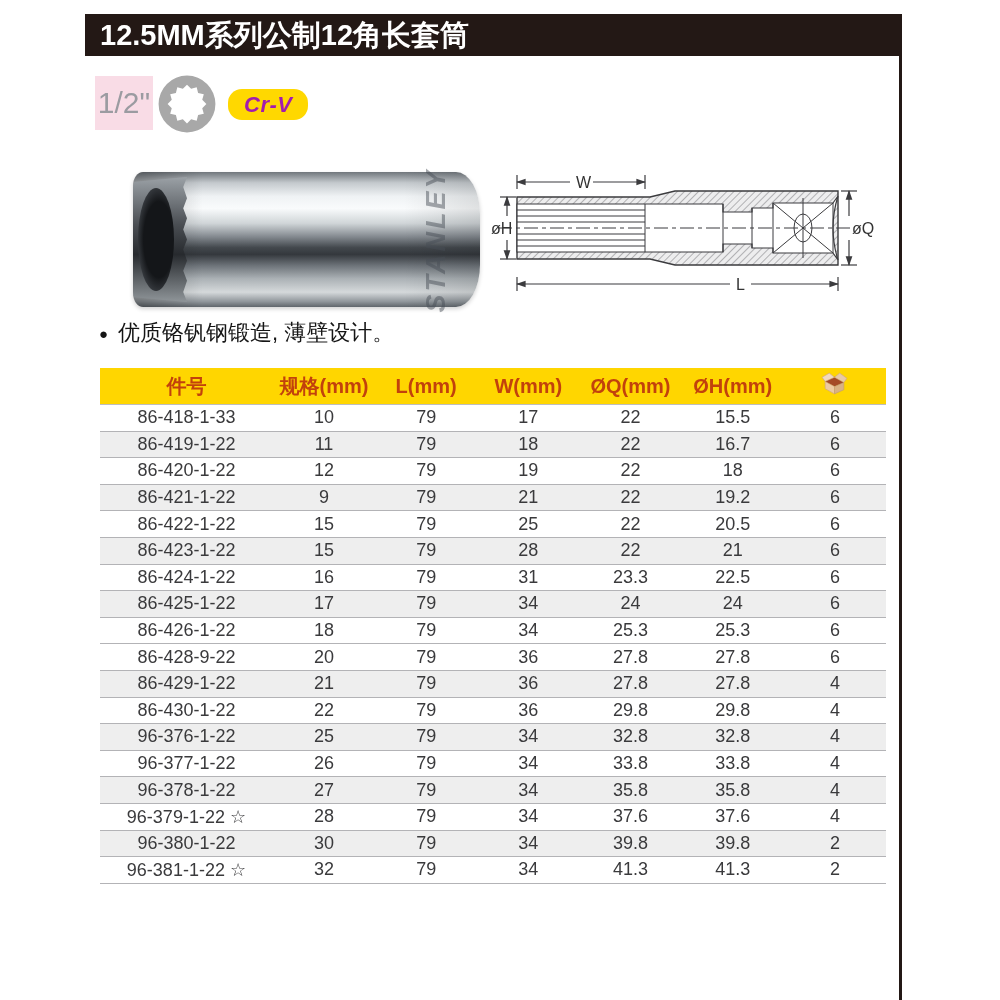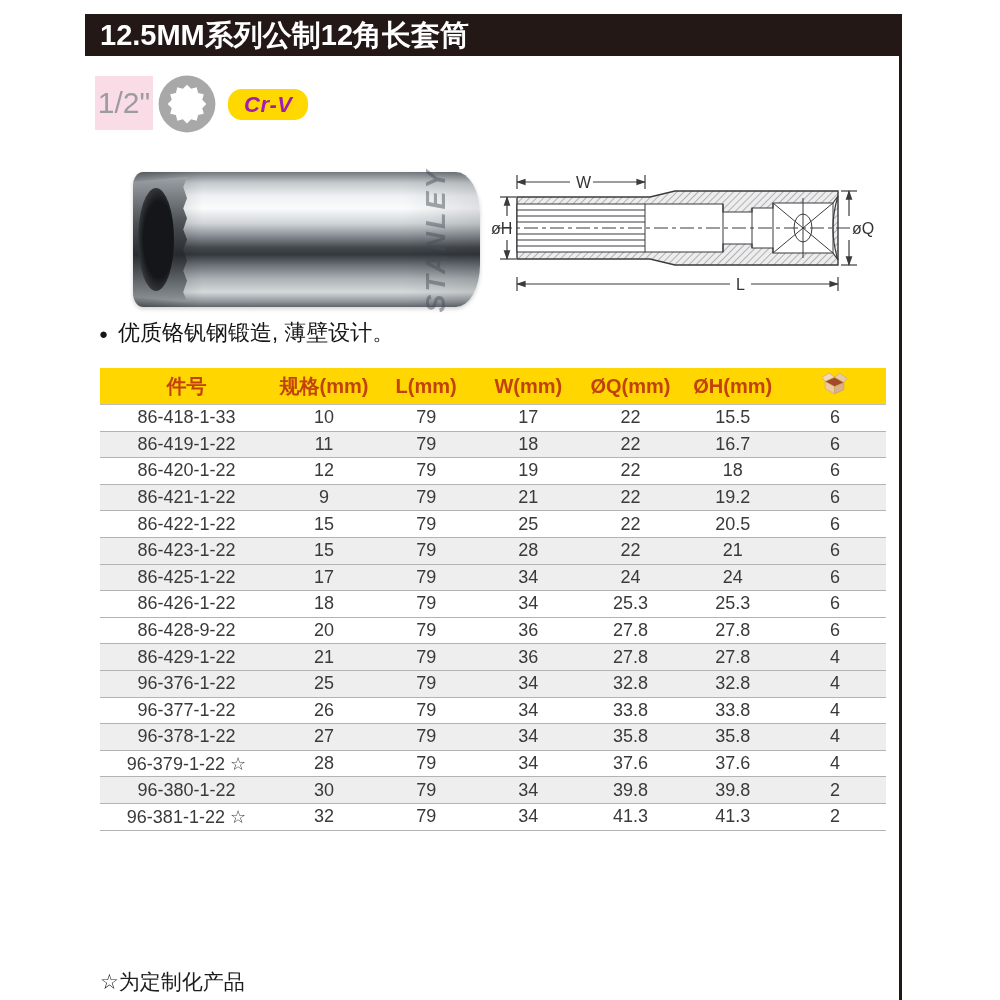--- a/index.html
+++ b/index.html
@@ -238,20 +238,29 @@
         </tr>
         <tr class="alt">
           <td>86-423-1-22</td>
           <td>15</td>
           <td>79</td>
           <td>28</td>
           <td>22</td>
           <td>21</td>
           <td>6</td>
         </tr>
+        <tr>
+          <td>86-424-1-22</td>
+          <td>16</td>
+          <td>79</td>
+          <td>31</td>
+          <td>23.3</td>
+          <td>22.5</td>
+          <td>6</td>
+        </tr>
         <tr class="alt">
           <td>86-425-1-22</td>
           <td>17</td>
           <td>79</td>
           <td>34</td>
           <td>24</td>
           <td>24</td>
           <td>6</td>
         </tr>
         <tr>
@@ -274,20 +283,29 @@
         </tr>
         <tr class="alt">
           <td>86-429-1-22</td>
           <td>21</td>
           <td>79</td>
           <td>36</td>
           <td>27.8</td>
           <td>27.8</td>
           <td>4</td>
         </tr>
+        <tr>
+          <td>86-430-1-22</td>
+          <td>22</td>
+          <td>79</td>
+          <td>36</td>
+          <td>29.8</td>
+          <td>29.8</td>
+          <td>4</td>
+        </tr>
         <tr class="alt">
           <td>96-376-1-22</td>
           <td>25</td>
           <td>79</td>
           <td>34</td>
           <td>32.8</td>
           <td>32.8</td>
           <td>4</td>
         </tr>
         <tr>
@@ -331,15 +349,14 @@
           <td>32</td>
           <td>79</td>
           <td>34</td>
           <td>41.3</td>
           <td>41.3</td>
           <td>2</td>
         </tr>
       </tbody>
   </table>
 
-  <div class="footnote">☆为定制化产品</div>
 
 </div>
 
 </body></html>

